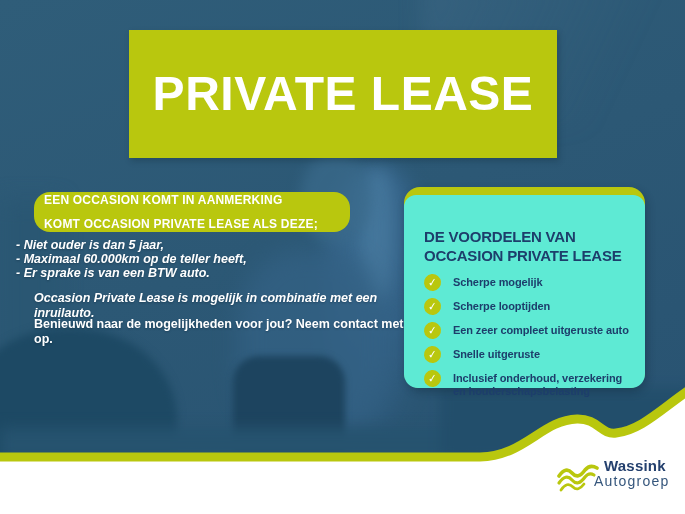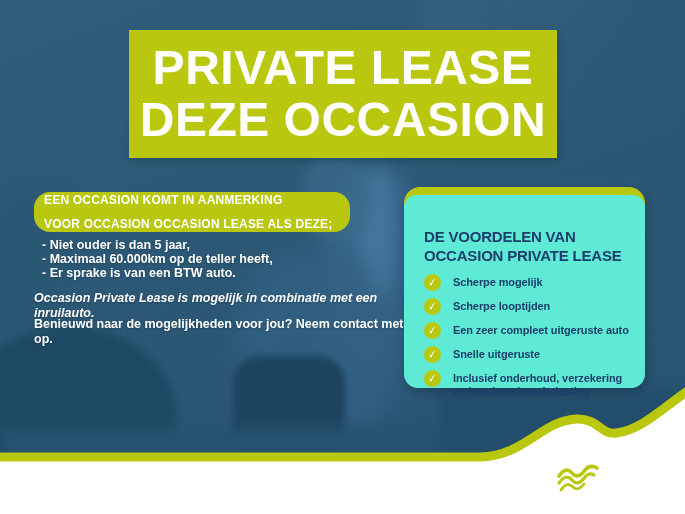--- a/index.html
+++ b/index.html
@@ -35,21 +35,21 @@
   }
 
   
   .left-header{
     position:absolute;left:34px;top:192px;width:316px;height:40px;
     background:#b9c70e;display:flex;flex-direction:column;justify-content:space-between;
     padding:0 10px;
     border-radius:16px;
   }
   .left-header .hline{color:#ffffff;font-weight:bold;font-size:12px;line-height:16px;letter-spacing:.2px;white-space:nowrap;}
-  .bullets{position:absolute;left:42px;top:238px;width:390px;}
+  .bullets{position:absolute;left:16px;top:238px;width:390px;font-style:italic;}
   .bullets .bullet{color:#ffffff;font-weight:bold;font-size:12.5px;line-height:14px;text-shadow:0 1px 2px rgba(10,30,45,.35);}
   .para{position:absolute;left:34px;width:400px;color:#ffffff;font-weight:bold;font-size:12.5px;line-height:15px;margin:0;text-shadow:0 1px 2px rgba(10,30,45,.35);}
   .para1{top:291px;font-style:italic;}
   .para2{top:317px;}
 
   
   .card{
     position:absolute;left:404px;top:187px;width:241px;height:201px;
     background:#b9c70e;border-radius:16px;padding-top:8px;
     box-shadow:2px 4px 8px rgba(10,30,45,.3);
@@ -90,26 +90,25 @@
     <div class="ph-head"></div>
     <div class="ph-body"></div>
     <div class="ph-arch"></div>
     <div class="ph-headrest"></div>
     <div class="ph-dash"></div>
     <div class="ph-br"></div>
   </div>
 
   <div class="banner">
     <div class="bline">PRIVATE LEASE</div>
-    <div class="bline">DEZE OCCASION</div>
   </div>
 
   <div class="left-header">
     <div class="hline">EEN OCCASION KOMT IN AANMERKING</div>
-    <div class="hline">VOOR OCCASION OCCASION LEASE ALS DEZE;</div>
+    <div class="hline">KOMT OCCASION PRIVATE LEASE ALS DEZE;</div>
   </div>
 
   <div class="bullets">
     <div class="bullet">- Niet ouder is dan 5 jaar,</div>
     <div class="bullet">- Maximaal 60.000km op de teller heeft,</div>
     <div class="bullet">- Er sprake is van een BTW auto.</div>
   </div>
 
   <p class="para para1">Occasion Private Lease is mogelijk in combinatie met een inruilauto.</p>
   <p class="para para2">Benieuwd naar de mogelijkheden voor jou? Neem contact met ons op.</p>
@@ -145,15 +144,19 @@
     <path d="M -6 77 L 480 77 C 525 76 542 40 577 39 C 598 38.5 601 55 616 53 C 642 50 662 28 692 8 L 692 140 L -6 140 Z" fill="#ffffff"></path>
     <path d="M -6 77 L 480 77 C 525 76 542 40 577 39 C 598 38.5 601 55 616 53 C 642 50 662 28 692 8" fill="none" stroke="#b9c70e" stroke-width="9"></path>
   </svg>
 
   <div class="logo">
     <svg class="logo-mark" width="44" height="32" viewBox="0 0 44 32">
       <path d="M3 12 Q10 2 16 9 Q22 16 29 6 Q34 0 41 4" fill="none" stroke="#b9c70e" stroke-width="3.6" stroke-linecap="round"></path>
       <path d="M3 19 Q10 9 16 16 Q22 23 29 13 Q33 8 38 11" fill="none" stroke="#b9c70e" stroke-width="3.2" stroke-linecap="round"></path>
       <path d="M5 26 Q11 17 17 23 Q22 28 28 20" fill="none" stroke="#b9c70e" stroke-width="2.8" stroke-linecap="round"></path>
     </svg>
+    <div class="logo-text">
+      <span class="brand-name">Wassink</span>
+      <span class="brand-sub">Autogroep</span>
+    </div>
   </div>
 
 </div>
 
 </body></html>

